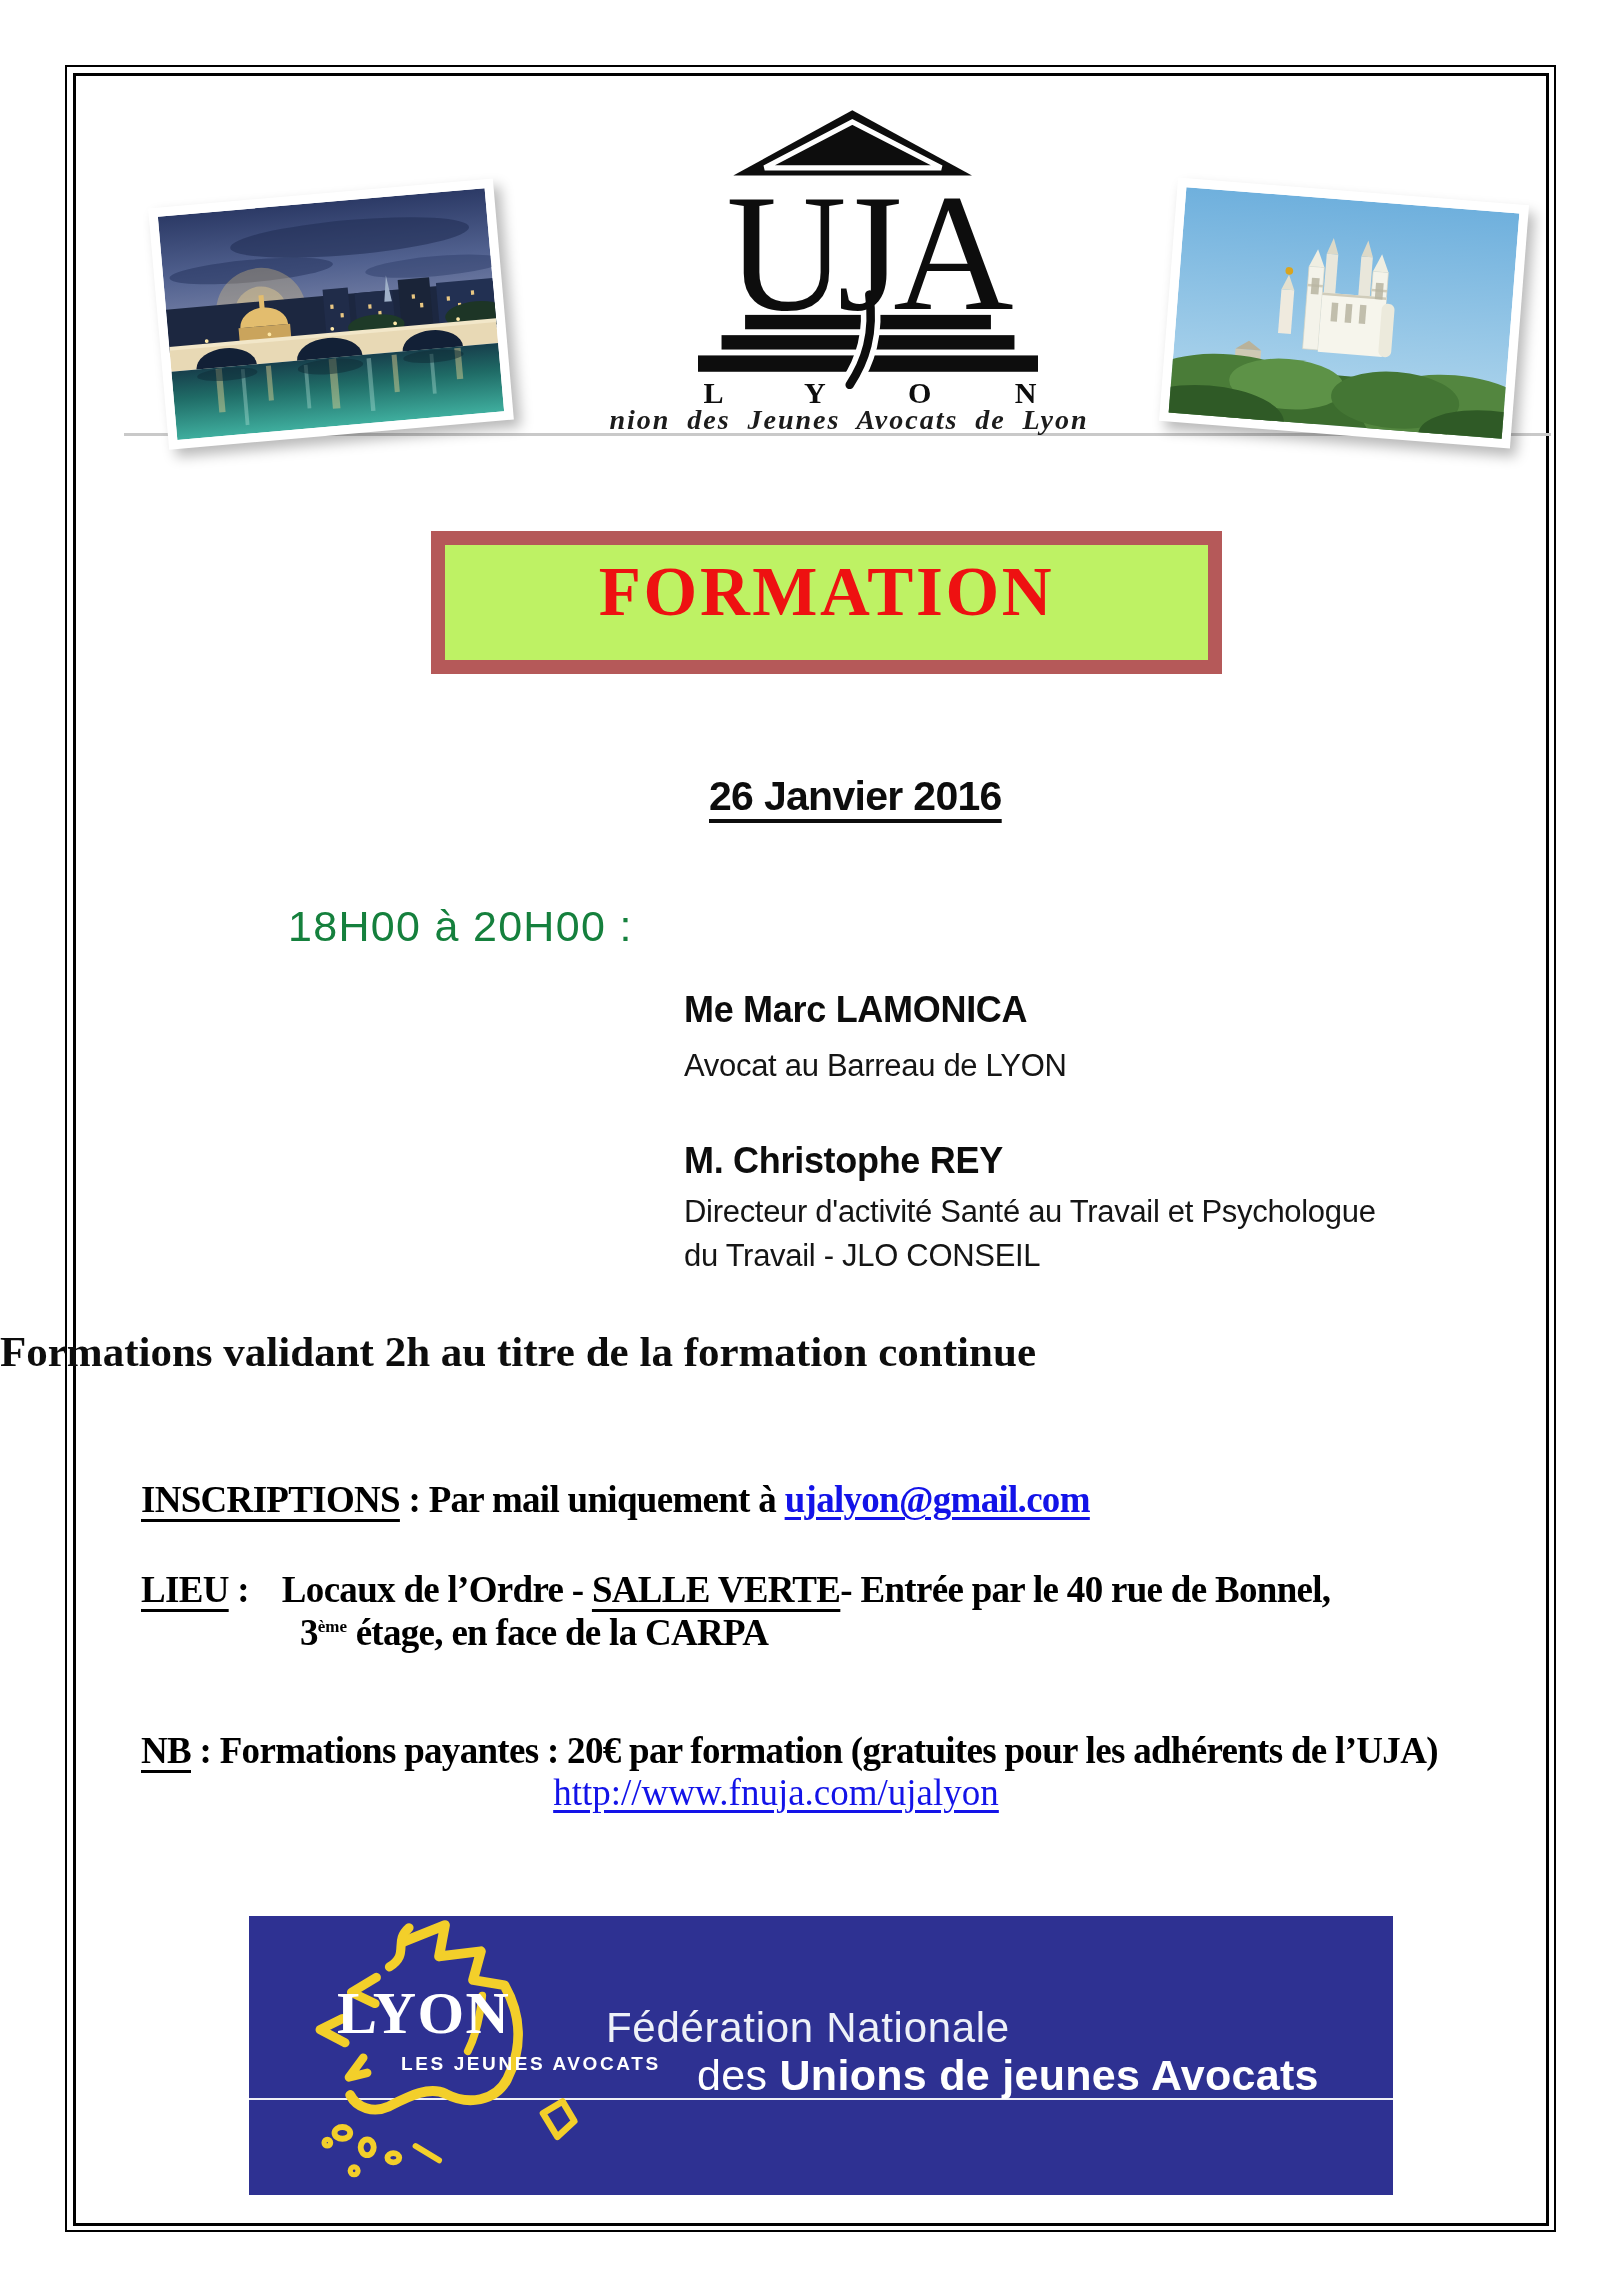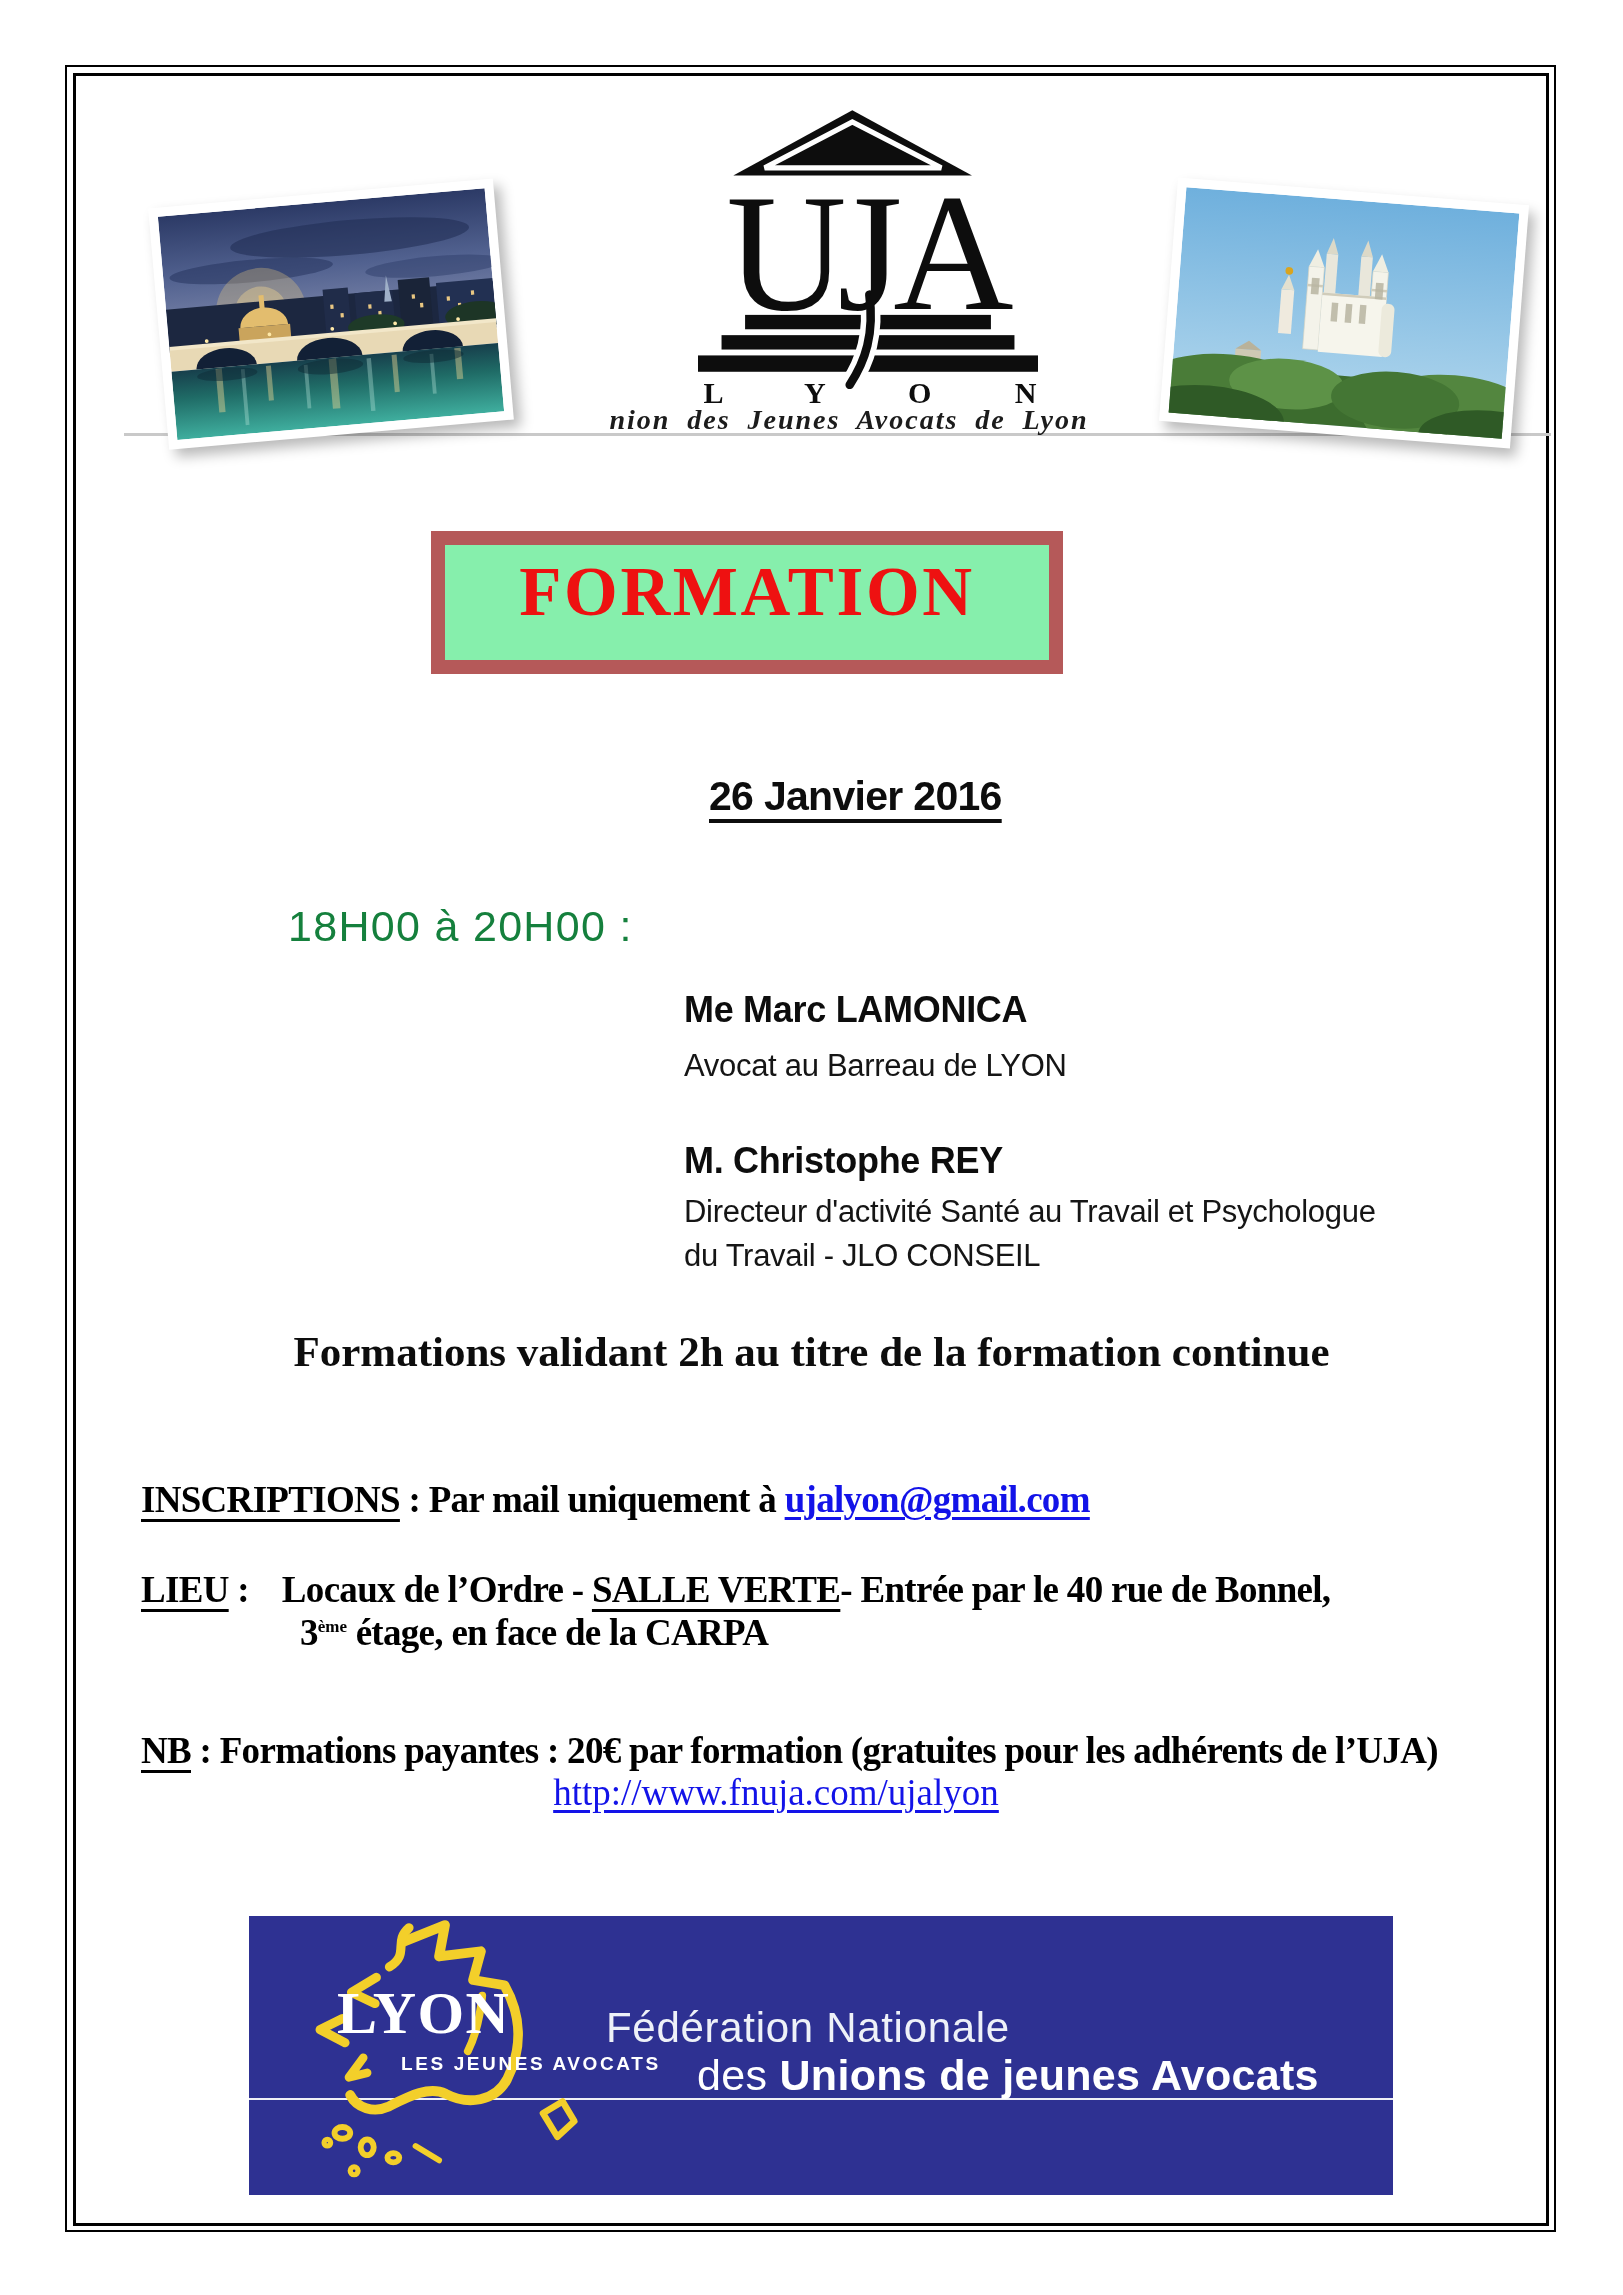--- a/index.html
+++ b/index.html
@@ -17,38 +17,38 @@
                background:var(--line-gray);}
 
   
   .photo{position:absolute;background:#fff;padding:9.2px;
          box-shadow:6.5px 7.9px 13px rgba(0,0,0,.28);}
   .photo svg{display:block;}
   .photo-left{left:158px;top:193px;transform:rotate(-5deg);}
   .photo-right{left:1168px;top:191px;transform:rotate(4.5deg);}
 
   
-  .formation-box{position:absolute;left:431px;top:531px;width:632px;height:143px;
-                 box-sizing:border-box;border:14.4px solid var(--box-border);background:#86efac;
+  .formation-box{position:absolute;left:431px;top:531px;width:791px;height:143px;
+                 box-sizing:border-box;border:14.4px solid var(--box-border);background:#bef264;
                  display:flex;align-items:center;justify-content:center;padding-bottom:19.6px;}
   .formation-box span{font-family:"Liberation Serif","DejaVu Serif",serif;font-weight:700;
                  font-size:69px;letter-spacing:2.6px;color:var(--accent-red);}
 
   .date{position:absolute;left:709px;top:773px;font-size:41px;font-weight:700;
         letter-spacing:-0.7px;text-decoration:underline;text-decoration-thickness:3.9px;
         text-underline-offset:9.2px;}
   .time{position:absolute;left:288px;top:902px;font-size:43px;letter-spacing:1.3px;color:#15803d;}
   .title{position:absolute;left:686px;top:890px;font-size:35px;}
   .title .q{font-weight:400;color:#222;}
   .title .t{font-weight:700;}
 
   .speaker-name{position:absolute;font-size:36px;font-weight:700;letter-spacing:-0.3px;}
   .speaker-role{position:absolute;font-size:31px;color:#151515;letter-spacing:-0.3px;}
 
-  .validation{position:absolute;left:0;top:1327px;width:1623px;text-align:center;
+  .validation{position:absolute;left:0;top:1327px;width:1623px;
               font-family:"Liberation Serif","DejaVu Serif",serif;font-weight:700;font-size:43px;}
 
   .serifline{font-family:"Liberation Serif","DejaVu Serif",serif;font-weight:700;
              font-size:37px;letter-spacing:-0.7px;color:#000;}
   .ul{text-decoration:underline;text-decoration-thickness:3.3px;text-underline-offset:6.5px;}
   .inscriptions{position:absolute;left:141px;top:1478px;}
   a.maillink, a.urllink{color:var(--link-blue);font-family:"Liberation Serif","DejaVu Serif",serif;
              text-decoration:underline;text-decoration-thickness:2.6px;text-underline-offset:5.2px;}
   .lieu1{position:absolute;left:141px;top:1568px;}
   .lieu1 .content{margin-left:33px;}

